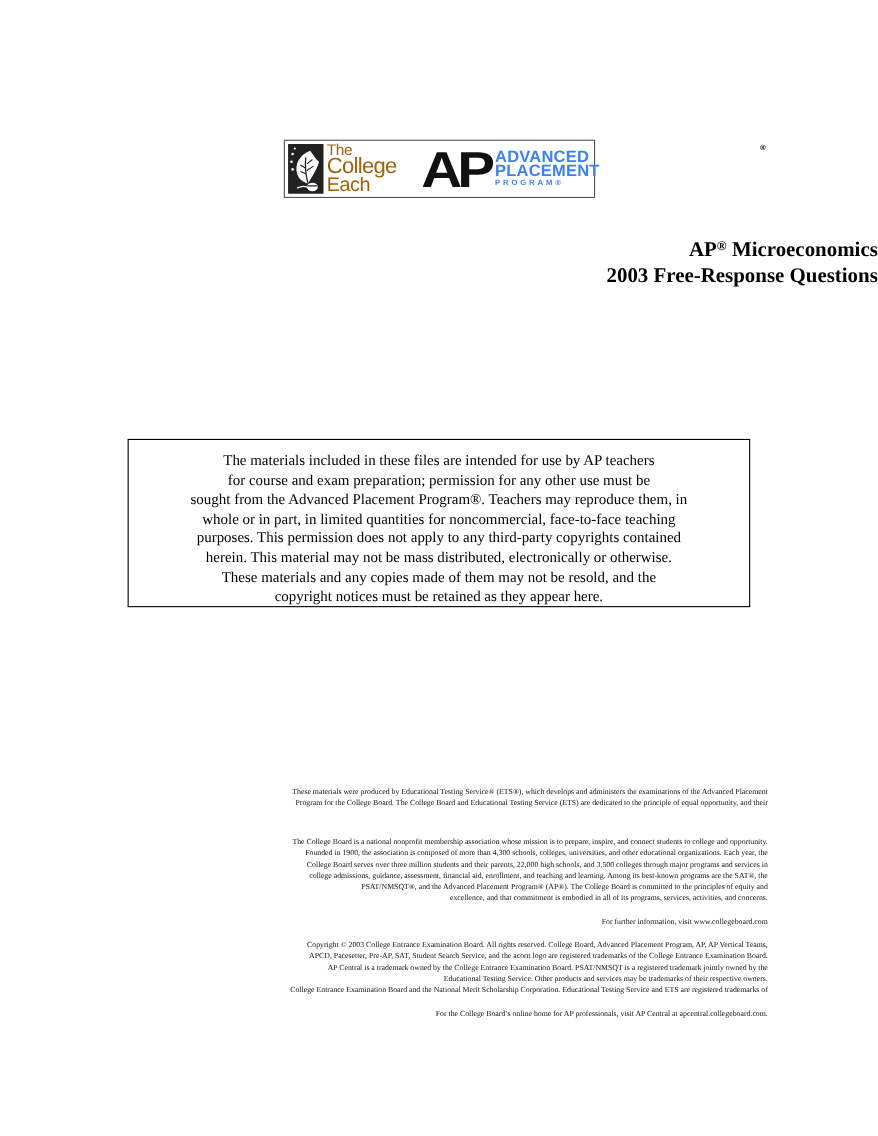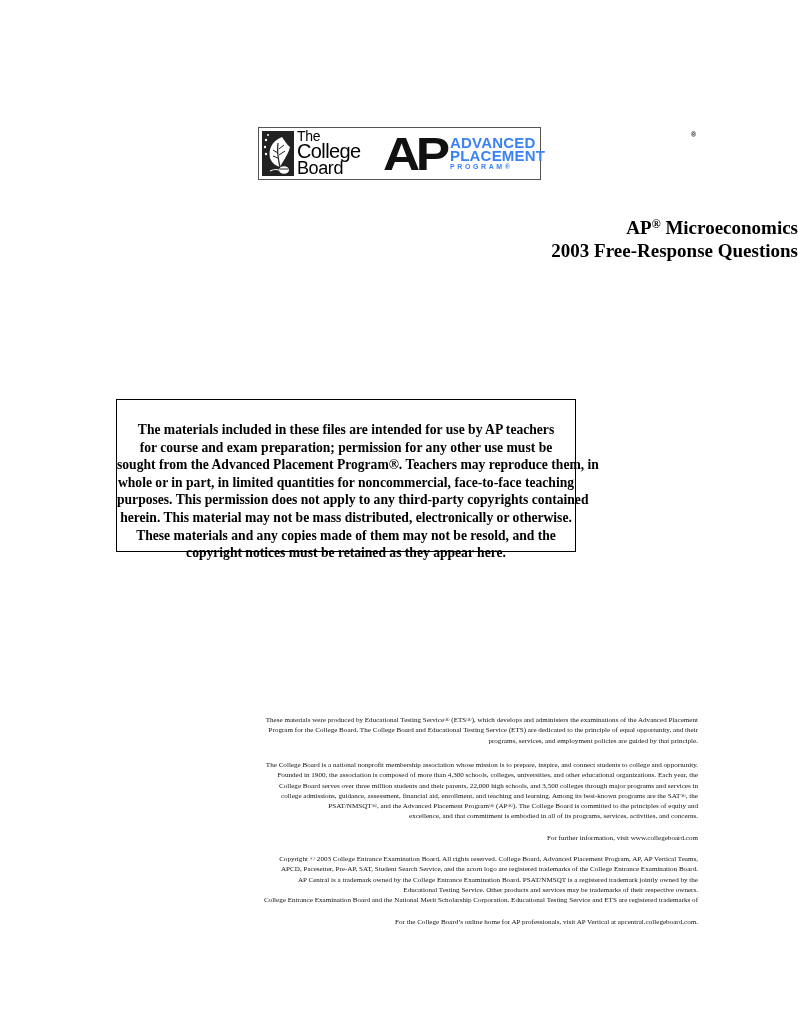--- a/index.html
+++ b/index.html
@@ -37,21 +37,21 @@
     .cb-mark {
       width: 32px;
       height: 45px;
       background: #222;
       position: relative;
       flex: none;
     }
     .cb-mark svg { position: absolute; left: 0; top: 0; }
     .cb-text {
       font-family: "Liberation Sans", "DejaVu Sans", sans-serif;
-      color: #000000;
+      color: #a16207;
       line-height: 13px;
       margin-left: 3px;
       margin-top: -2px;
       flex: none;
       width: 78px;
     }
     .cb-text .the { font-size: 14px; display: block; letter-spacing: -0.3px; }
     .cb-text .college { font-size: 20px; display: block; line-height: 17px; letter-spacing: -0.6px; }
     .cb-text .board { font-size: 18px; display: block; line-height: 16px; letter-spacing: -0.4px; }
 
@@ -100,28 +100,28 @@
       font-size: 19px;
       line-height: 23px;
     }
     .title sup { font-size: 12px; vertical-align: 6px; line-height: 0; }
 
     
     .notice {
       position: absolute;
       left: 116px;
       top: 399px;
-      width: 460px;
+      width: 566px;
       height: 153px;
       border: 1.5px solid #000;
       text-align: center;
-      font-weight: bold;
+      font-weight: normal;
       font-size: 13.6px;
       line-height: 17.6px;
-      padding-top: 21px;
+      padding-top: 10px;
     }
     .notice .line { display: block; white-space: nowrap; }
 
     
     .fine {
       position: absolute;
       left: 100px;
       width: 598px;
       text-align: right;
       font-size: 7.1px;
@@ -152,21 +152,21 @@
         <circle cx="4" cy="23" r="1.2" fill="#fff"></circle>
         <circle cx="6" cy="4" r="1" fill="#fff"></circle>
         <ellipse cx="22" cy="39" rx="5" ry="3.8" fill="#fff"></ellipse>
         <path d="M17.5 38 L 26.5 38" stroke="#222" stroke-width="1"></path>
         <path d="M8 40 C 12 38, 14 38, 17 39" stroke="#fff" stroke-width="1.2" fill="none"></path>
       </svg>
     </div>
     <div class="cb-text">
       <span class="the">The</span>
       <span class="college">College</span>
-      <span class="board">Board</span>
+      <span class="board">Each</span>
     </div>
     <div class="ap-mark">AP</div>
     <span class="ap-reg">®</span>
     <div class="ap-words">
       <span class="adv">ADVANCED</span>
       <span class="plc">PLACEMENT</span>
       <span class="prg">PROGRAM®</span>
     </div>
   </div>
 
@@ -182,21 +182,20 @@
     <span class="line">whole or in part, in limited quantities for noncommercial, face-to-face teaching</span>
     <span class="line">purposes. This permission does not apply to any third-party copyrights contained</span>
     <span class="line">herein. This material may not be mass distributed, electronically or otherwise.</span>
     <span class="line">These materials and any copies made of them may not be resold, and the</span>
     <span class="line">copyright notices must be retained as they appear here.</span>
   </div>
 
   <div class="fine fine-1">
     <span class="line">These materials were produced by Educational Testing Service® (ETS®), which develops and administers the examinations of the Advanced Placement</span>
     <span class="line">Program for the College Board. The College Board and Educational Testing Service (ETS) are dedicated to the principle of equal opportunity, and their</span>
-    <span class="line">programs, services, and employment policies are guided by that principle.</span>
   </div>
 
   <div class="fine fine-2">
     <span class="line">The College Board is a national nonprofit membership association whose mission is to prepare, inspire, and connect students to college and opportunity.</span>
     <span class="line">Founded in 1900, the association is composed of more than 4,300 schools, colleges, universities, and other educational organizations. Each year, the</span>
     <span class="line">College Board serves over three million students and their parents, 22,000 high schools, and 3,500 colleges through major programs and services in</span>
     <span class="line">college admissions, guidance, assessment, financial aid, enrollment, and teaching and learning. Among its best-known programs are the SAT®, the</span>
     <span class="line">PSAT/NMSQT®, and the Advanced Placement Program® (AP®). The College Board is committed to the principles of equity and</span>
     <span class="line">excellence, and that commitment is embodied in all of its programs, services, activities, and concerns.</span>
   </div>
@@ -207,16 +206,16 @@
 
   <div class="fine fine-4">
     <span class="line">Copyright © 2003 College Entrance Examination Board. All rights reserved. College Board, Advanced Placement Program, AP, AP Vertical Teams,</span>
     <span class="line">APCD, Pacesetter, Pre-AP, SAT, Student Search Service, and the acorn logo are registered trademarks of the College Entrance Examination Board.</span>
     <span class="line">AP Central is a trademark owned by the College Entrance Examination Board. PSAT/NMSQT is a registered trademark jointly owned by the</span>
     <span class="line">Educational Testing Service. Other products and services may be trademarks of their respective owners.</span>
     <span class="line">College Entrance Examination Board and the National Merit Scholarship Corporation. Educational Testing Service and ETS are registered trademarks of</span>
   </div>
 
   <div class="fine fine-5">
-    <span class="line">For the College Board’s online home for AP professionals, visit AP Vertical at apcentral.collegeboard.com.</span>
+    <span class="line">For the College Board’s online home for AP professionals, visit AP Central at apcentral.collegeboard.com.</span>
   </div>
 
 </div>
 
 </body></html>

